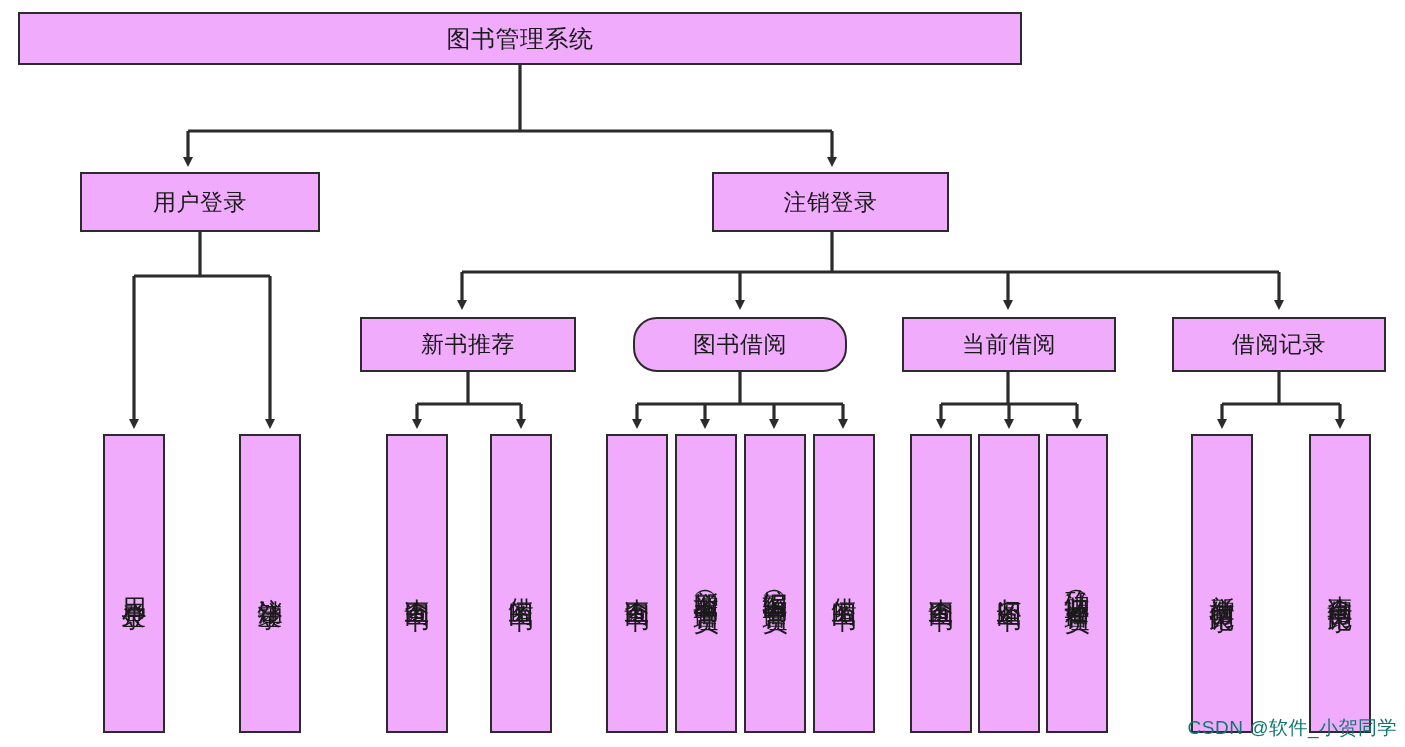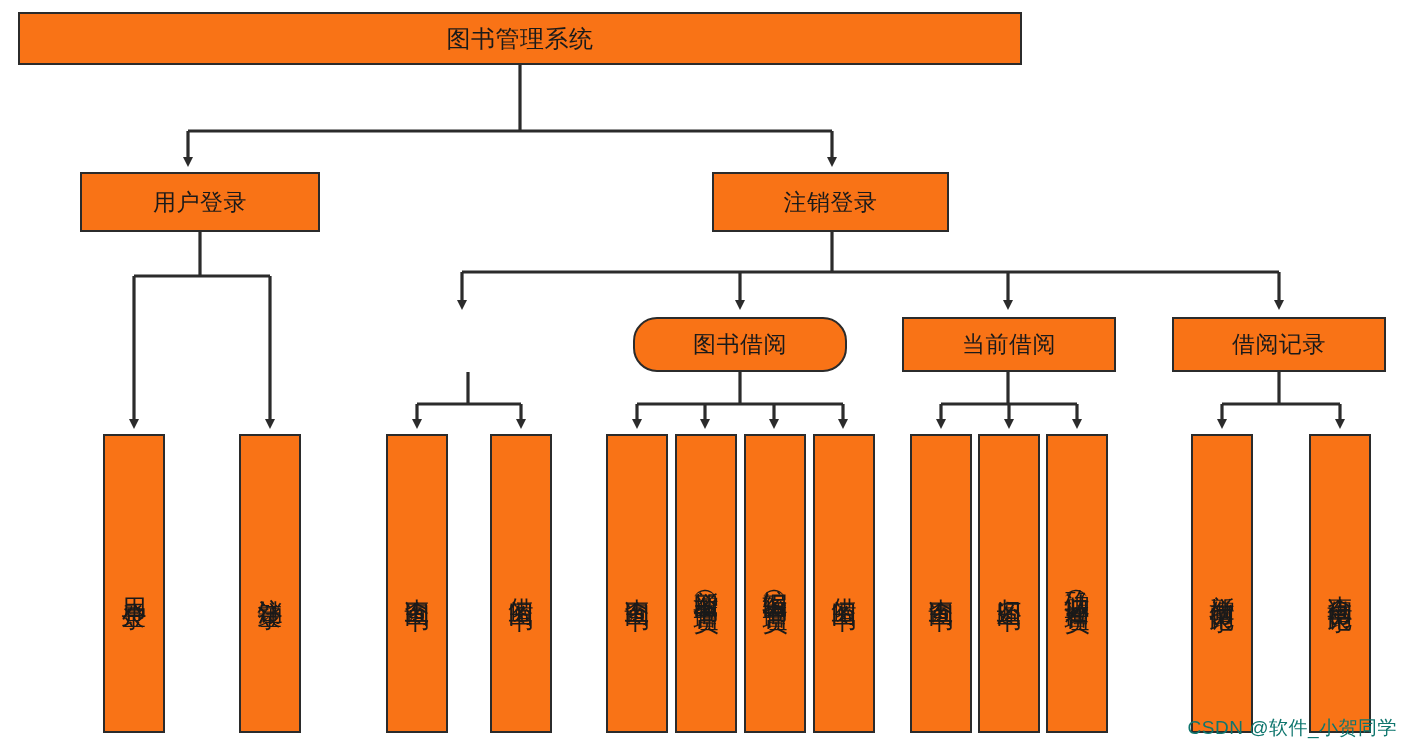--- a/index.html
+++ b/index.html
@@ -21,21 +21,21 @@
     position: absolute;
     left: 0;
     top: 0;
     width: 1405px;
     height: 747px;
     pointer-events: none;
   }
   .node {
     position: absolute;
     box-sizing: border-box;
-    background: #f97316;
+    background: #f0abfc;
     border: 2px solid #2b2b2b;
     display: flex;
     align-items: center;
     justify-content: center;
     color: #1a1a1a;
   }
   .node .lbl {
     display: block;
     text-align: center;
     line-height: 1.08;
@@ -128,20 +128,23 @@
     <span class="lbl">图书管理系统</span>
   </div>
 
   <div class="node horiz" style="left:80px; top:172px; width:240px; height:60px;">
     <span class="lbl">用户登录</span>
   </div>
   <div class="node horiz" style="left:712px; top:172px; width:237px; height:60px;">
     <span class="lbl">注销登录</span>
   </div>
 
+  <div class="node horiz" style="left:360px; top:317px; width:216px; height:55px;">
+    <span class="lbl">新书推荐</span>
+  </div>
   <div class="node horiz" style="left:633px; top:317px; width:214px; height:55px;border-radius:24px;">
     <span class="lbl">图书借阅</span>
   </div>
   <div class="node horiz" style="left:1172px; top:317px; width:214px; height:55px;">
     <span class="lbl">借阅记录</span>
   </div>
   <div class="node horiz" style="left:902px; top:317px; width:214px; height:55px;">
     <span class="lbl">当前借阅</span>
   </div>
 

